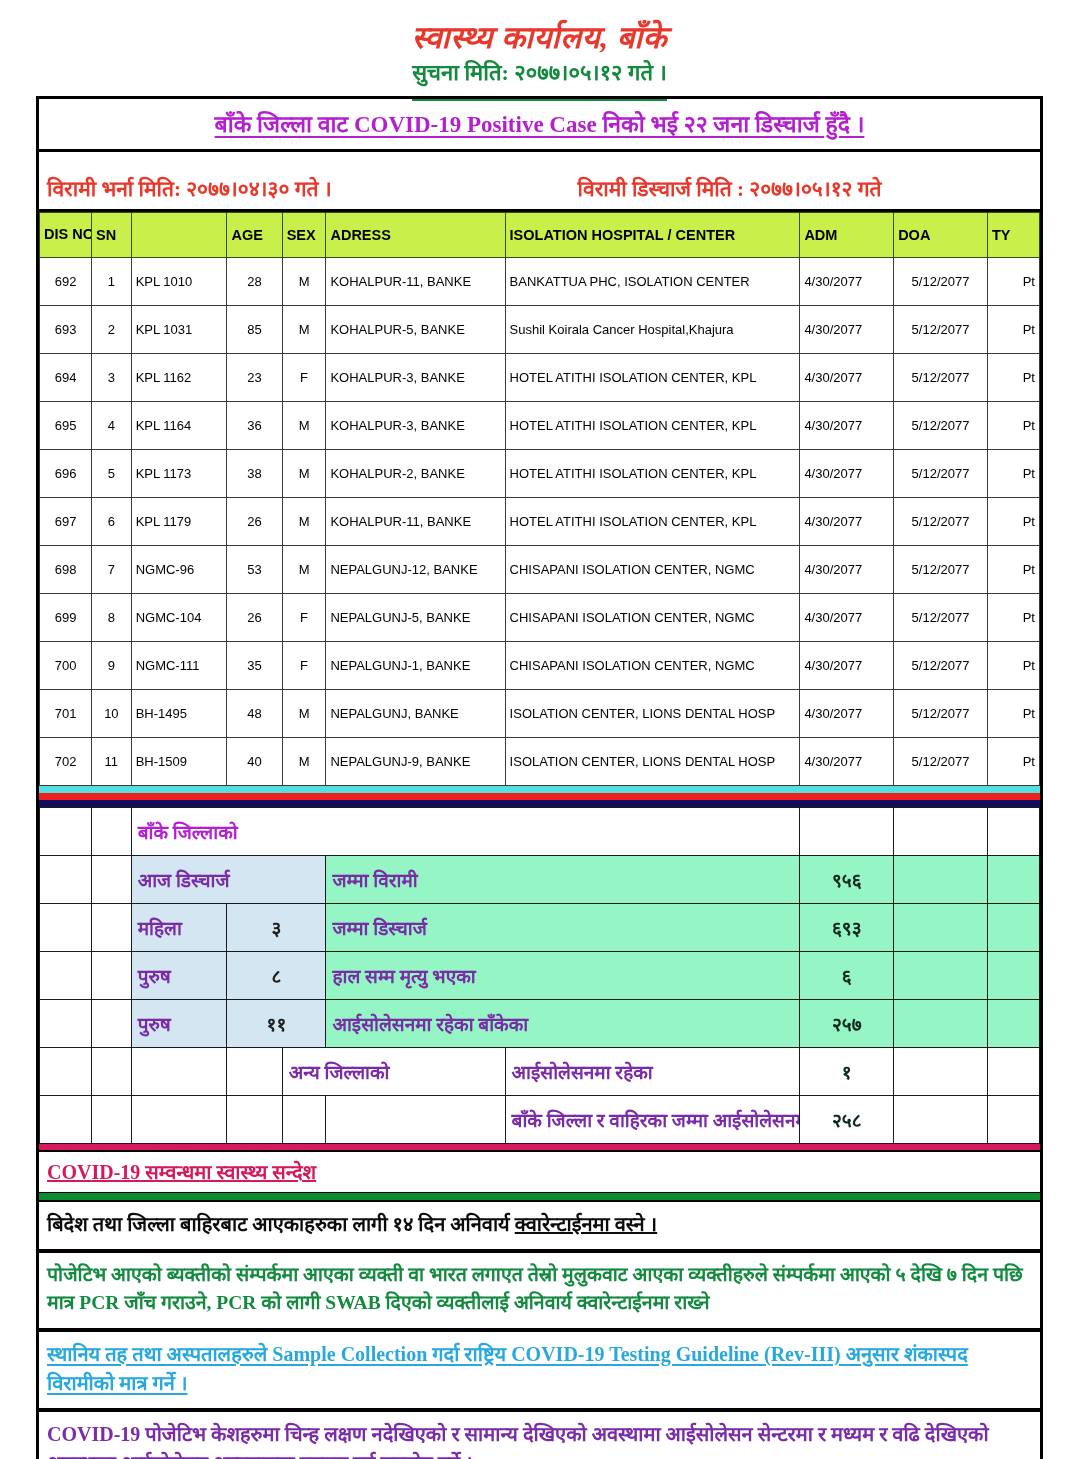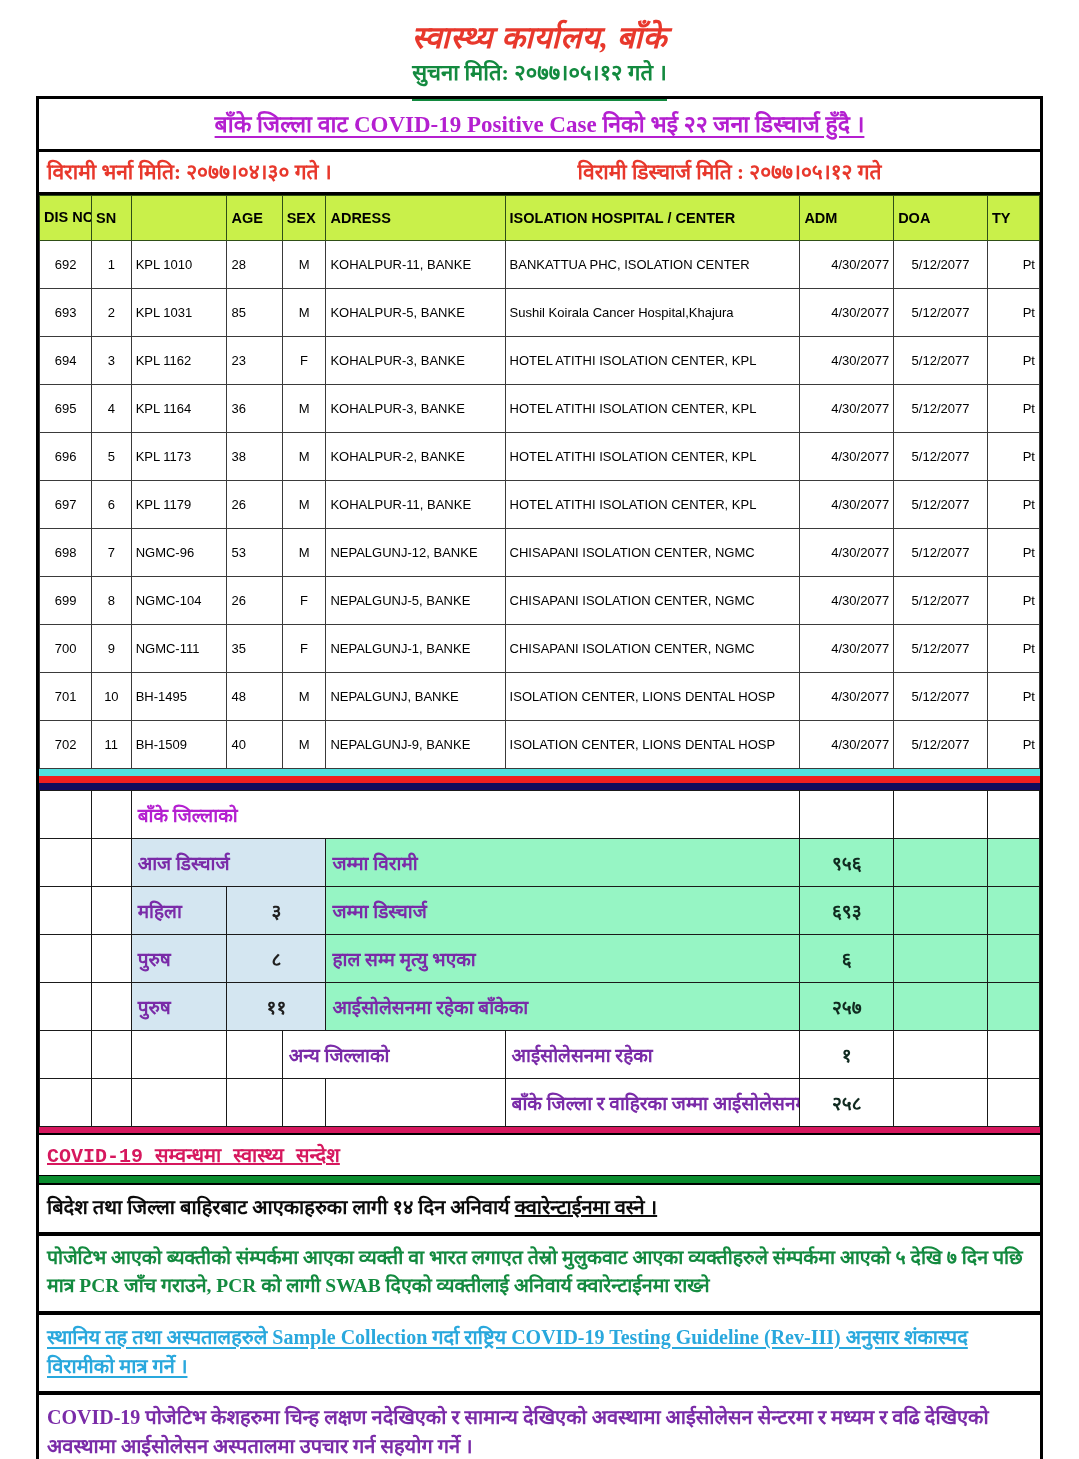--- a/index.html
+++ b/index.html
@@ -76,20 +76,21 @@
   .banner-magenta u { text-decoration: underline; text-underline-offset: 4px; }
 
   .date-row {
     display: flex;
     border-bottom: 3px solid #000;
     color: #e8382c;
     font-family: "Liberation Serif", "DejaVu Serif", serif;
     font-weight: bold;
     font-size: 21px;
     padding: 5px 0 7px 0;
+    margin-top: 17px;
   }
   .date-row .adm-date { flex: 0 0 52%; padding-left: 8px; }
   .date-row .doa-date { flex: 1; padding-left: 10px; }
 
   
   table.main {
     width: 100%;
     border-collapse: collapse;
     table-layout: fixed;
   }
@@ -113,25 +114,25 @@
   th.c-dis { text-align: center; font-size: 11px; white-space: normal; line-height: 1.05; }
   th.c-sn  { text-align: center; }
   th.c-age { text-align: center; }
   th.c-sex { text-align: center; }
   th.c-ty  { text-align: center; }
   th.c-rmks{ text-align: center; }
 
   td.c-dis { text-align: center; font-size: 15px; }
   td.c-sn  { text-align: center; font-size: 13px; }
   td.c-id  { text-align: left;   font-size: 13px; }
-  td.c-age { font-size: 14px; }
+  td.c-age { text-align: center; font-size: 14px; }
   td.c-sex { text-align: center; font-size: 13px; }
   td.c-addr{ text-align: left;   font-size: 13px; }
   td.c-hosp{ text-align: left;   font-size: 13px; }
-  td.c-adm { text-align: right; font-size: 13px; }
+  td.c-adm { text-align: left; font-size: 13px; }
   td.c-doa { text-align: center; font-size: 13px; }
   td.c-ty  { text-align: right; font-size: 13px; }
   td.c-rmks{ text-align: center; font-size: 11px; }
 
   col.w-dis  { width: 50px; }
   col.w-sn   { width: 38px; }
   col.w-id   { width: 92px; }
   col.w-age  { width: 53px; }
   col.w-sex  { width: 42px; }
   col.w-addr { width: 172px; }
@@ -176,21 +177,21 @@
 
   
   .msg-sep-pink { height: 6px; background: #d6185e; width: 100%; }
   .msg-sep-green { height: 7px; background: #0a8c2e; width: 100%; }
 
   .msg-title {
     border-top: 2px solid #000;
     border-bottom: 1px solid #000;
     padding: 6px 8px 7px 8px;
     color: #d6185e;
-    font-family: Liberation Mono, monospace;
+    font-family: Liberation Serif, serif;
     font-weight: bold;
     font-size: 20px;
   }
   .msg-title u { text-decoration: underline; }
 
   .msg-box {
     border-top: 2px solid #000;
     border-bottom: 2px solid #000;
     padding: 8px 8px 10px 8px;
     font-family: "Liberation Serif", "DejaVu Serif", serif;

